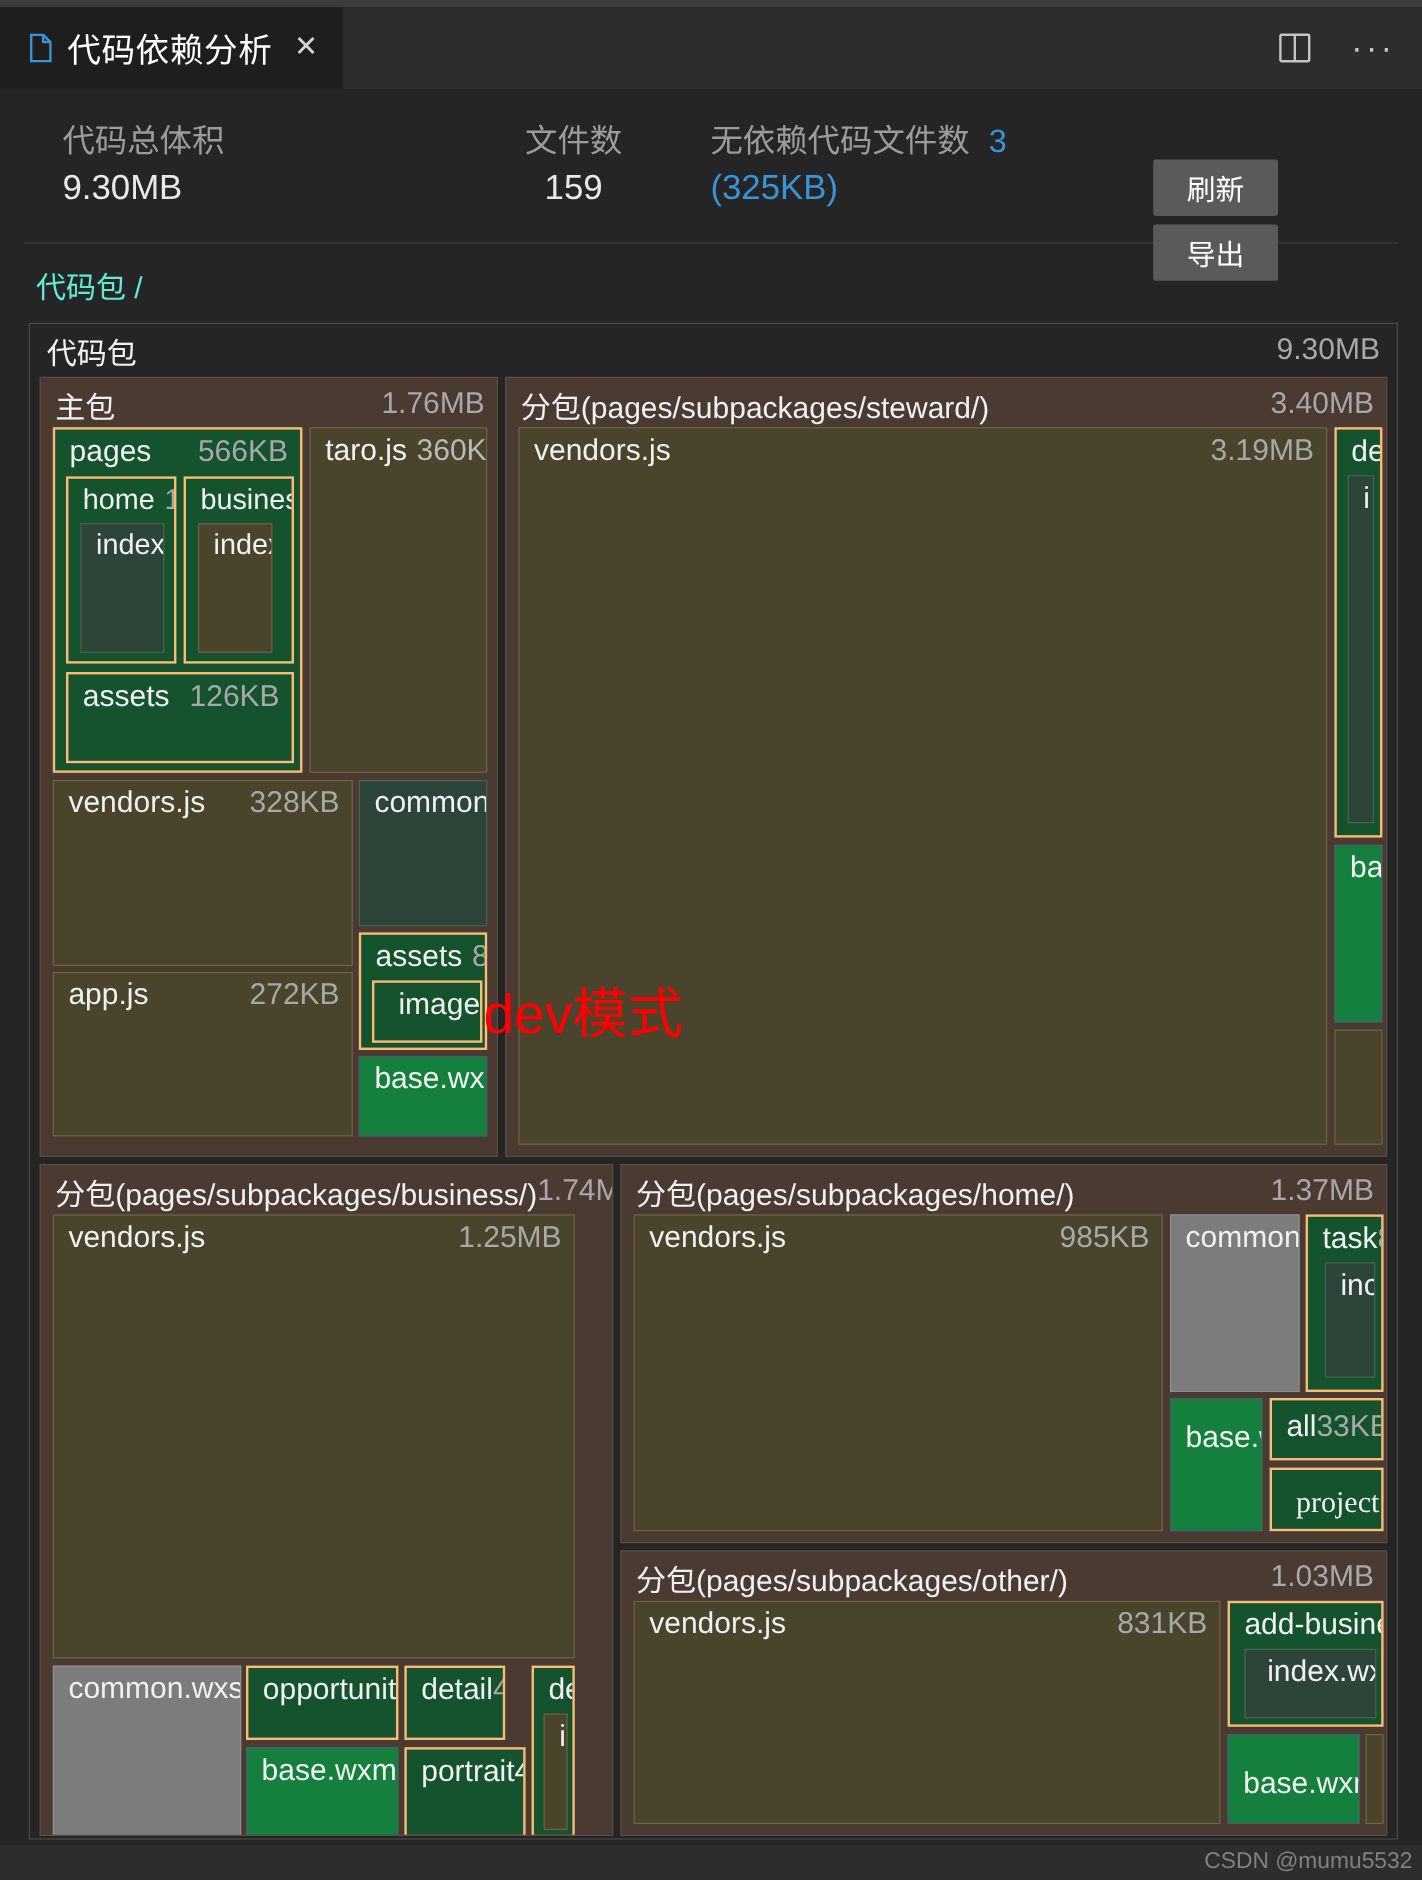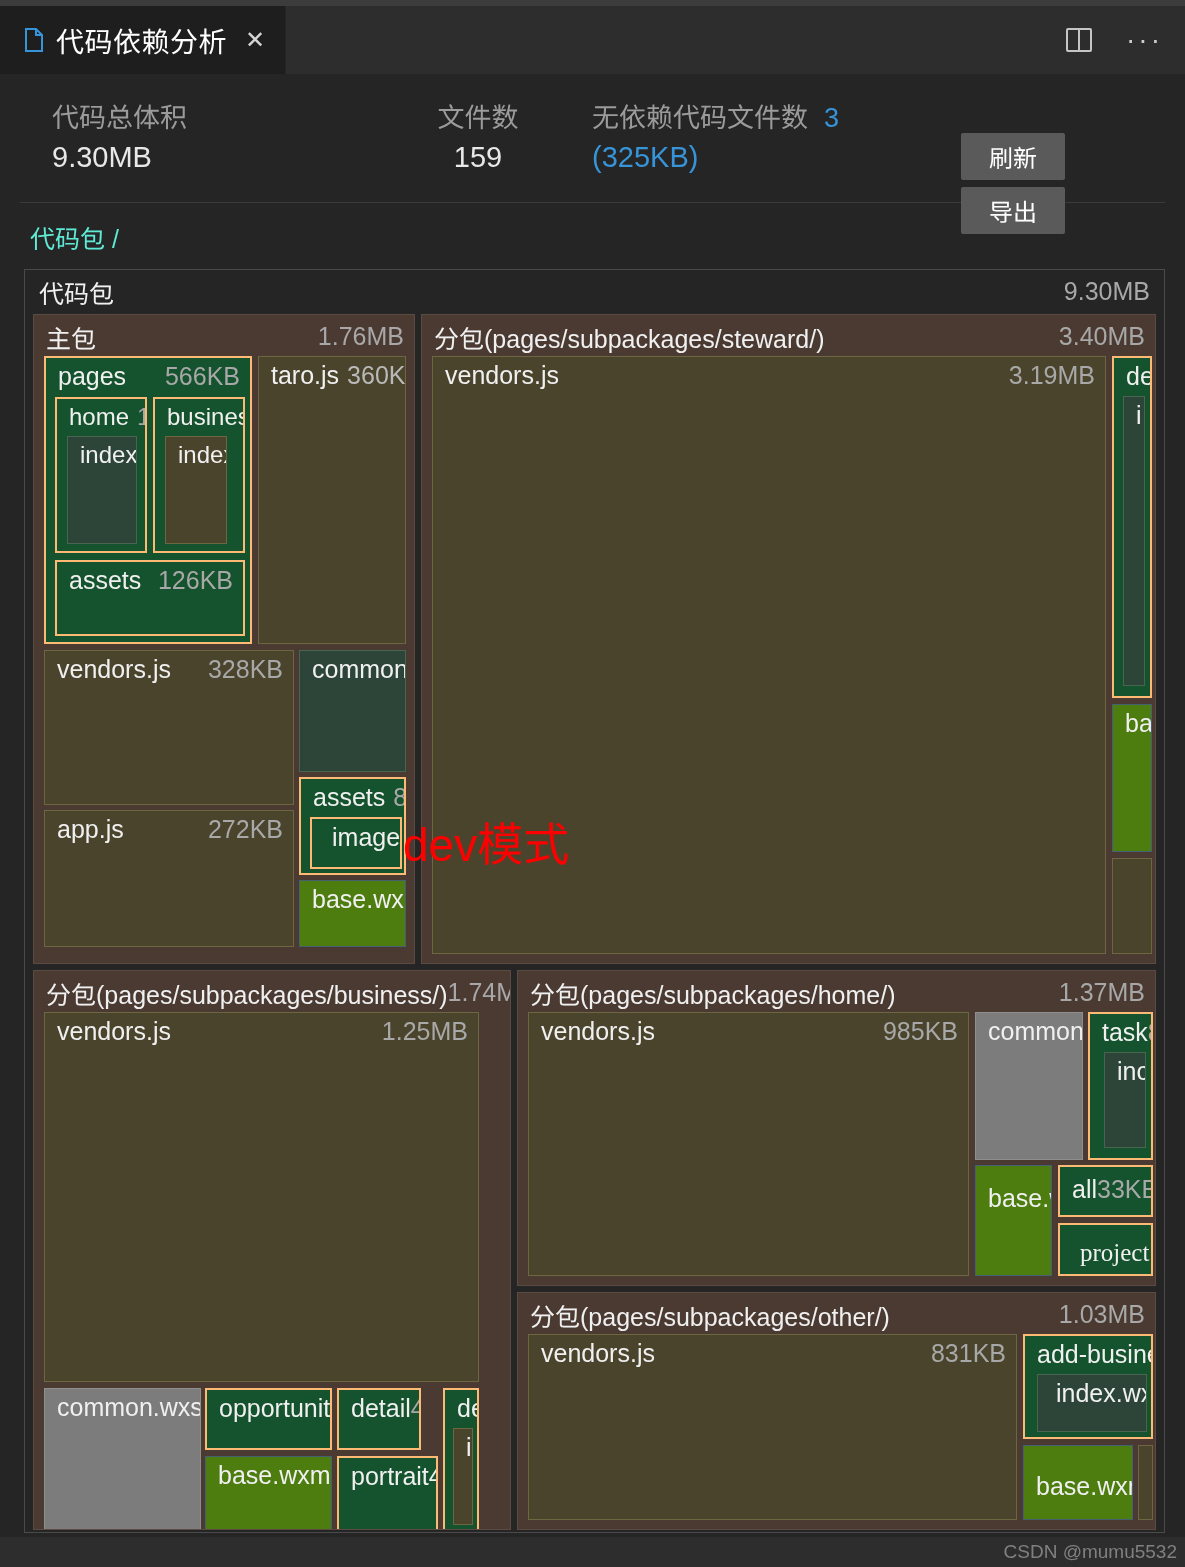--- a/index.html
+++ b/index.html
@@ -85,21 +85,21 @@
   .tile-head {
     display: flex; align-items: center; justify-content: space-between;
     padding: 4px 10px 0 12px; white-space: nowrap;
   }
   .tile-name { color: #f0f0f0; font-size: 25px; }
   .tile-size { color: #a8a8a8; font-size: 25px; margin-left: 8px; }
   .c-group  { background: #4a3a32; border: 1px solid #5c4b42; }
   .c-dark   { background: #14532d; border: 2px solid #fdba74; }
   .c-olive  { background: #4a442d; border: 1px solid #6e6541; }
   .c-green  { background: #2d4539; border: 1px solid #49644f; }
-  .c-blue   { background: #4d7c0f; border: 1px solid #456073; }
+  .c-blue   { background: #15803d; border: 1px solid #456073; }
   .c-gray   { background: #7c7c7c; border: 1px solid #8e8e8e; }
 
   .tile-name.sm { font-size: 24px; }
   .tile-size.sm { font-size: 24px; }
 
   .dev-label {
     position: absolute;
     color: #ff0000; font-size: 46px;
     left: 378px; top: 538px;
     pointer-events: none; white-space: nowrap;

